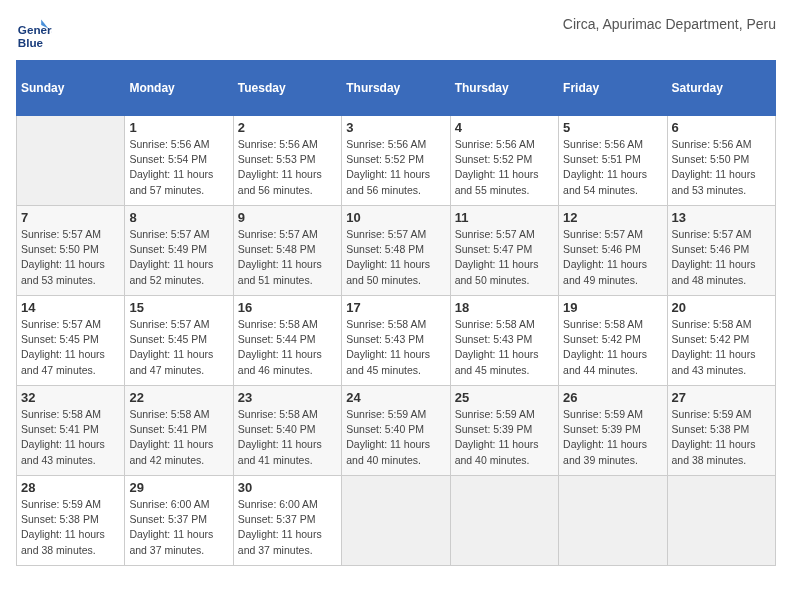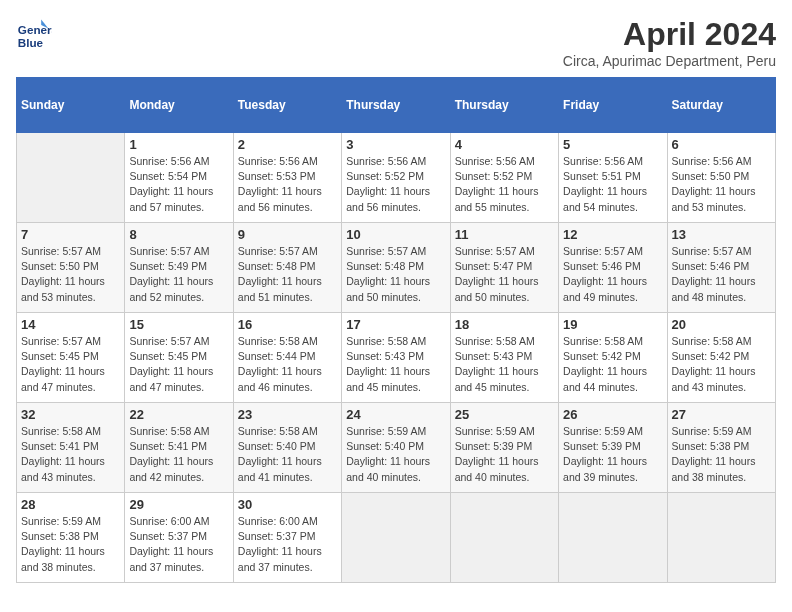--- a/index.html
+++ b/index.html
@@ -85,21 +85,20 @@
 
 <div class="header-area">
   <div class="logo">
     <svg class="logo-icon" viewBox="0 0 40 40">
       <text x="2" y="20" font-size="13" font-weight="bold" fill="#1a3d7c">General</text>
       <text x="2" y="34" font-size="13" font-weight="bold" fill="#1a3d7c">Blue</text>
       <path d="M28 4 L36 14 L28 10 Z" fill="#4a90d9"></path>
     </svg>
   </div>
   <div class="title-area">
-    <div class="month-title">April 2024</div>
     <div class="subtitle">Circa, Apurimac Department, Peru</div>
   </div>
 </div>
 
 <table>
   <thead>
     <tr id="header-row">
         <th>Sunday</th>
         <th>Monday</th>
         <th>Tuesday</th>

